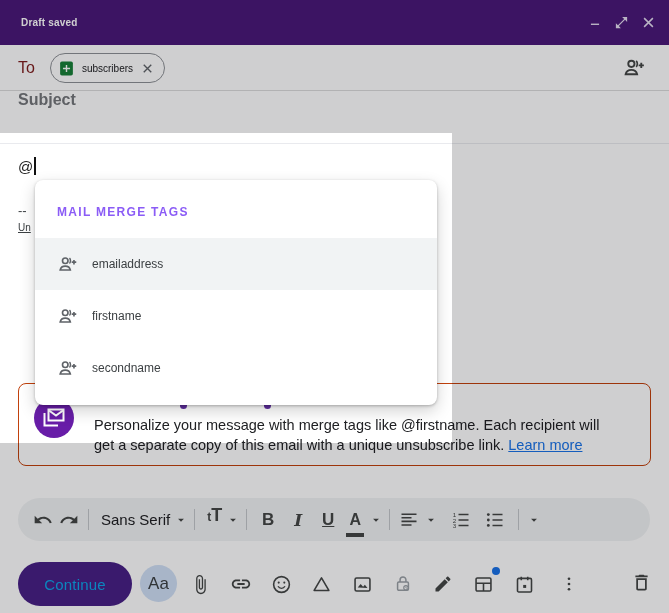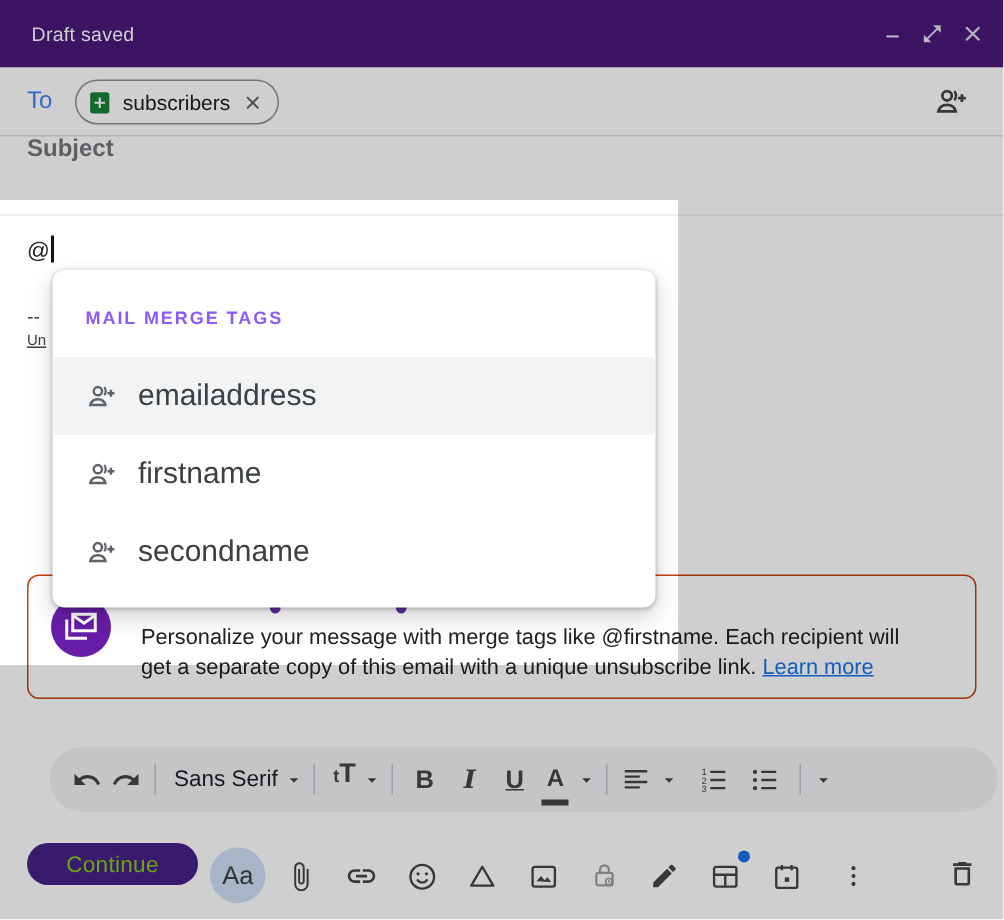--- a/index.html
+++ b/index.html
@@ -2,29 +2,29 @@
 <html style="--header-purple: #4b1979; --button-purple: #482086; --accent-blue: #1a73e8; --sheets-green: #188038; --merge-icon-purple: #681da8;"><head>
 <meta charset="utf-8">
 <style>
   * { margin:0; padding:0; box-sizing:border-box; }
   html,body { width:669px; height:613px; }
   body { font-family:"Liberation Sans", sans-serif; }
   .page { position:relative; width:669px; height:613px; background:#fff; overflow:hidden; }
 
   
   .titlebar { position:absolute; left:0; top:0; width:669px; height:45px; background:var(--header-purple,#4b1979); display:flex; align-items:center; }
-  .titlebar .title { color:#fff; font-size:13px; font-weight:400; margin-left:21px; letter-spacing:.2px; }
+  .titlebar .title { color:#fff; font-size:10px; font-weight:700; margin-left:21px; letter-spacing:.2px; }
   .tb-icons { position:absolute; right:13px; top:0; height:45px; display:flex; align-items:center; gap:12px; color:#e4def0; }
   .tb-icons svg { display:block; }
 
   
   .to-row { position:absolute; left:0; top:45px; width:669px; height:46px; background:#fff; display:flex; align-items:center; }
-  .to-label { margin-left:18px; font-size:16px; color:#3b82f6; }
+  .to-label { margin-left:18px; font-size:16px; color:#7f1d1d; }
   .chip { margin-left:15px; height:30px; border:1px solid #8d9095; border-radius:16px; display:flex; align-items:center; padding:0 9px 0 7px; gap:7px; background:#fff; }
-  .chip-label { font-size:14px; color:#202124; }
+  .chip-label { font-size:10px; color:#202124; }
   .chip .x-icon { color:#5f6368; display:flex; }
   .personadd-right { position:absolute; right:22px; top:10px; color:#444746; }
 
   .divider1 { position:absolute; left:0; top:90px; width:669px; height:1px; background:#dcdcdc; }
   .subject-row { position:absolute; left:0; top:91px; width:560px; height:52px; display:flex; align-items:flex-start;font-weight:bold; }
   .subject-ph { margin-left:18px; font-size:16px; color:#74777b; }
   .divider2 { position:absolute; left:0; top:143px; width:669px; height:1px; background:#e9eaee; }
 
   
   .typed { position:absolute; left:18px; top:157px; font-size:15px; color:#1f1f1f; }
@@ -45,39 +45,39 @@
 
   
   .spotlight { position:absolute; left:0; top:133px; width:452px; height:310px; box-shadow:0 0 0 1200px rgba(0,0,5,0.19); z-index:5; pointer-events:none; }
 
   
   .dropdown { position:absolute; left:35px; top:180px; width:402px; height:225px; background:#fff; border-radius:8px; z-index:10; box-shadow:0 1px 3px rgba(0,0,0,.25), 0 6px 16px rgba(0,0,0,.18); overflow:hidden; }
   .dd-header { padding:25px 0 0 22px; font-size:12px; font-weight:700; letter-spacing:1.3px; color:#8b5cf6; height:58px; }
   .dd-row { height:52px; display:flex; align-items:center; padding-left:22px; gap:13px; }
   .dd-row.sel { background:#f1f3f4; }
   .dd-row .icon { color:#5f6368; display:flex; }
-  .dd-row .lbl { font-size:20px; color:#3c4043; }
-
-  
-  .fmtbar { position:absolute; left:33px; top:498px; width:632px; height:43px; background:#f1f3f4; border-radius:22px; display:flex; align-items:center; padding:0 12px; color:#444746;text-align:center; }
+  .dd-row .lbl { font-size:12px; color:#3c4043; }
+
+  
+  .fmtbar { position:absolute; left:18px; top:498px; width:632px; height:43px; background:#f1f3f4; border-radius:22px; display:flex; align-items:center; padding:0 12px; color:#444746;text-align:center; }
   .fmtbar .vdiv { width:1px; height:21px; background:#c3c7ca; margin:0 6px; }
   .ib { display:flex; align-items:center; justify-content:center; height:30px; }
   .caret { margin-left:2px; display:flex; }
   .font-name { font-size:15px; color:#202124; margin:0 2px 0 6px; }
   .bi { width:30px; font-size:17px; font-weight:700; color:#444746; }
   .it { font-family:"DejaVu Serif", serif; font-style:italic; font-weight:700; }
   .un { text-decoration:underline; }
   .acolor { position:relative; font-weight:700; font-size:16px; width:24px; }
   .acolor .bar { position:absolute; left:3px; right:3px; bottom:-2px; height:3.5px; background:#444746; }
   .tsize { display:flex; align-items:baseline; font-weight:600; margin:0 2px 0 6px; }
   .tsize .sm { font-size:12px; }
   .tsize .lg { font-size:18px; }
 
   
-  .continue-btn { position:absolute; left:18px; top:562px; width:114px; height:28px; border-radius:22px; background:var(--button-purple,#4b2390); color:#84cc16; font-size:15px; font-weight:500; display:flex; align-items:center; justify-content:center; letter-spacing:.2px; }
+  .continue-btn { position:absolute; left:18px; top:562px; width:114px; height:44px; border-radius:22px; background:var(--button-purple,#4b2390); color:#0ea5e9; font-size:15px; font-weight:500; display:flex; align-items:center; justify-content:center; letter-spacing:.2px; }
   .aa-toggle { position:absolute; left:140px; top:565px; width:37px; height:37px; border-radius:50%; background:#cfdff5; color:#3c4043; font-size:17px; display:flex; align-items:center; justify-content:center; }
   .bottom-icons { position:absolute; left:188px; top:571px; display:flex; align-items:center; color:#444746; }
   .bicon { width:24px; height:26px; margin-right:16.5px; display:flex; align-items:center; justify-content:center; position:relative; }
   .bicon.lock { color:#9aa0a6; }
   .bicon.dots { margin-left:4px; }
   .bluedot { position:absolute; right:-4px; top:-4px; width:8px; height:8px; border-radius:50%; background:var(--accent-blue,#1a73e8); }
   .trash { position:absolute; right:17px; top:572px; color:#444746; }
 </style>
 </head>
 <body>

